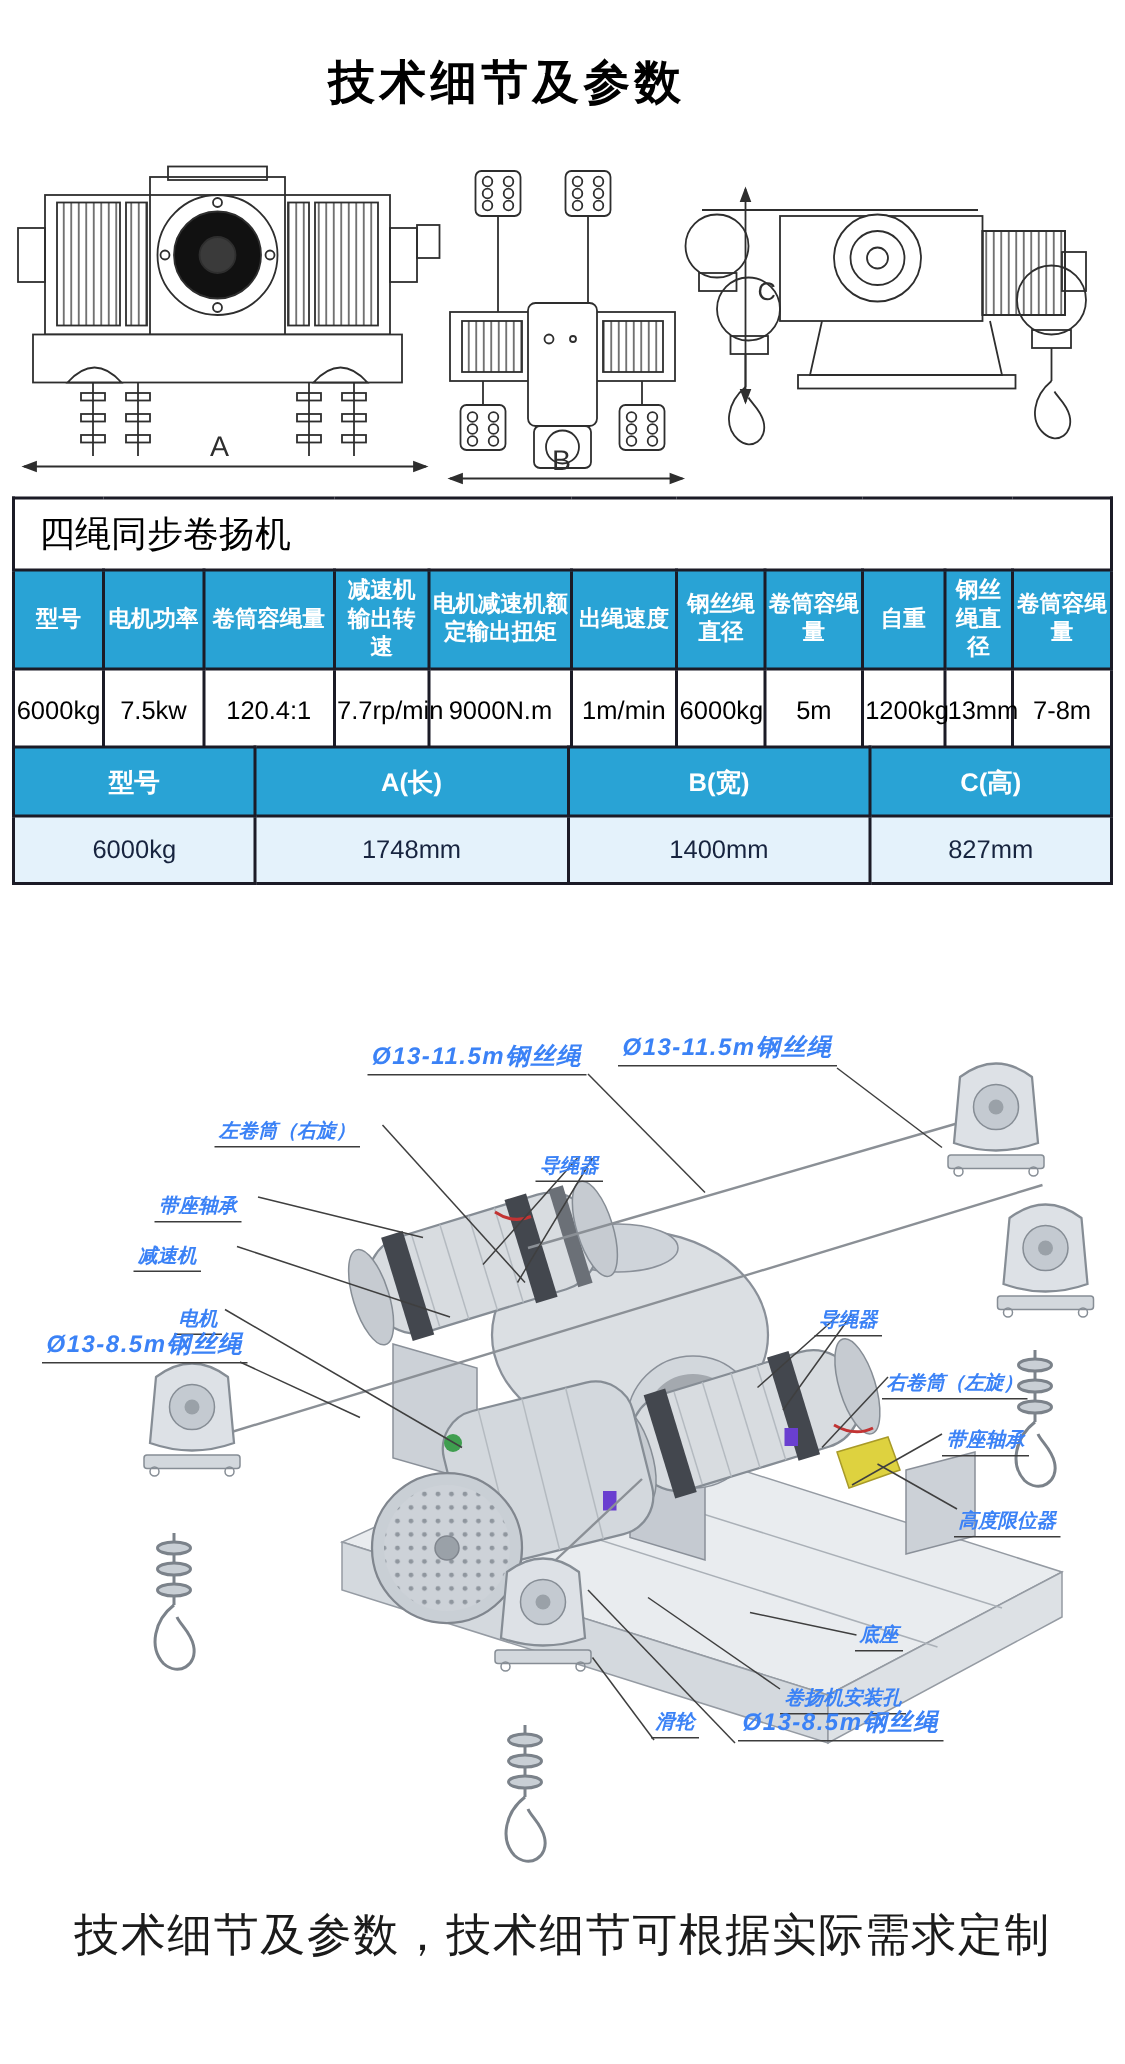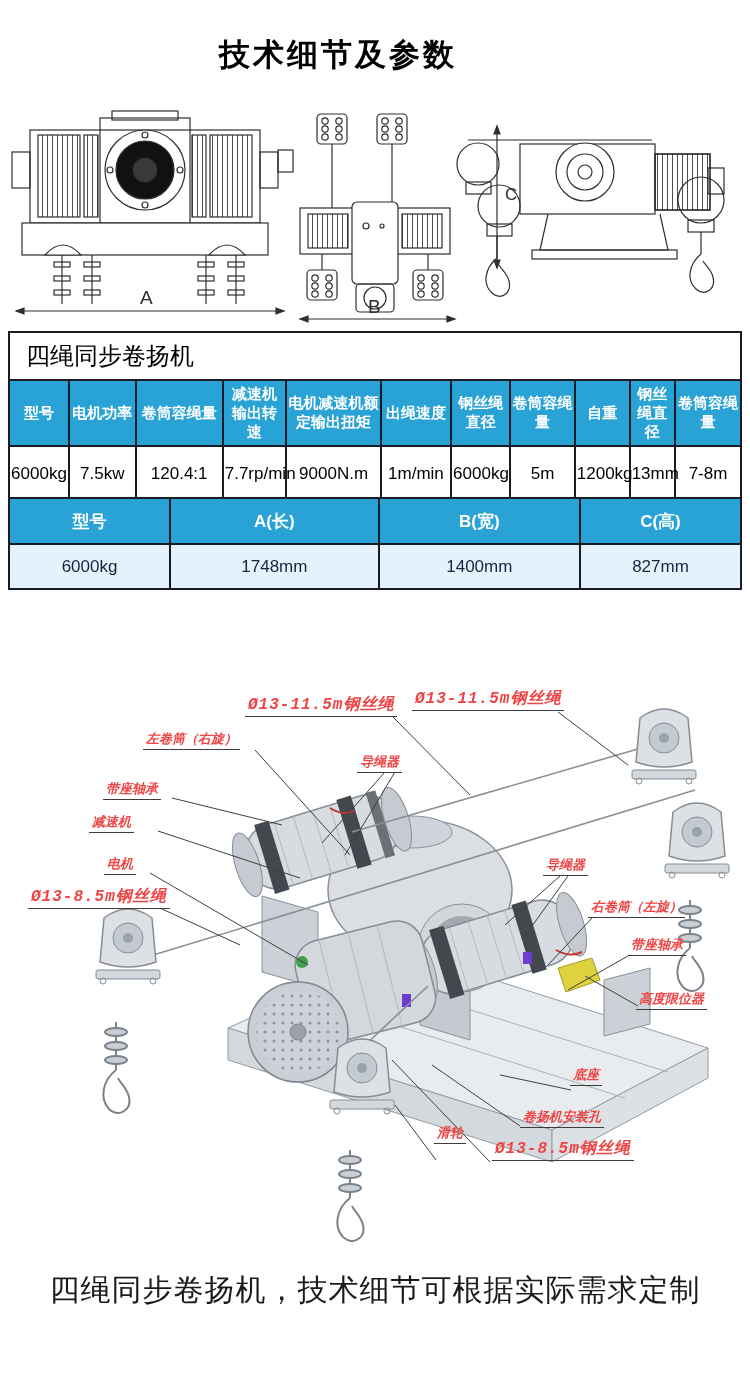--- a/index.html
+++ b/index.html
@@ -37,26 +37,26 @@
     text-align:center;height:42px;
   }
   .dim-table td.dcell{
     background:#E4F2FB;color:#17243f;font-size:17px;text-align:center;height:41px;
   }
 
   
   .diagram{position:absolute;top:650px;left:0;width:750px;height:592px;}
   .diagram svg{position:absolute;left:0;top:0;}
   .callout{
-    position:absolute;white-space:nowrap;color:#ef4444;
-    font-family:Liberation Mono, monospace;
+    position:absolute;white-space:nowrap;color:#3b82f6;
+    font-family:Liberation Sans, sans-serif;
     font-style:italic;font-weight:bold;
     border-bottom:1.5px solid #3c3c3c;padding:0 3px 1px 3px;
   }
-  .callout.small{font-size:13px;}
+  .callout.small{font-size:13px;margin-top:15px;}
   .callout.rope{font-size:16px;letter-spacing:1px;}
 
   .footer-note{
     position:absolute;top:1270px;left:0;width:750px;text-align:center;
     font-size:30px;color:#1b1b1b;font-weight:500;letter-spacing:1px;
   }
 </style>
 </head>
 <body>
 
@@ -391,25 +391,25 @@
       <path d="M490,512 L392,410"></path>
     </g>
   </svg>
 
   <div class="callout rope" style="left:245px;top:44px">Ø13-11.5m钢丝绳</div>
   <div class="callout rope" style="left:412px;top:38px">Ø13-11.5m钢丝绳</div>
   <div class="callout small" style="left:143px;top:80px">左卷筒（右旋）</div>
   <div class="callout small" style="left:357px;top:103px">导绳器</div>
   <div class="callout small" style="left:103px;top:130px">带座轴承</div>
   <div class="callout small" style="left:89px;top:163px">减速机</div>
-  <div class="callout small" style="left:104px;top:205px">电机</div>
+  <div class="callout small" style="left:116px;top:205px">电机</div>
   <div class="callout rope" style="left:28px;top:236px">Ø13-8.5m钢丝绳</div>
   <div class="callout small" style="left:543px;top:206px">导绳器</div>
   <div class="callout small" style="left:588px;top:248px">右卷筒（左旋）</div>
   <div class="callout small" style="left:628px;top:286px">带座轴承</div>
   <div class="callout small" style="left:636px;top:340px">高度限位器</div>
   <div class="callout small" style="left:570px;top:416px">底座</div>
   <div class="callout small" style="left:520px;top:458px">卷扬机安装孔</div>
   <div class="callout small" style="left:434px;top:474px">滑轮</div>
   <div class="callout rope" style="left:492px;top:488px">Ø13-8.5m钢丝绳</div>
 </div>
 
-<div class="footer-note">四绳同步卷扬机，技术细节可根据实际需求定制</div>
+<div class="footer-note">技术细节及参数，技术细节可根据实际需求定制</div>
 
 </body></html>

